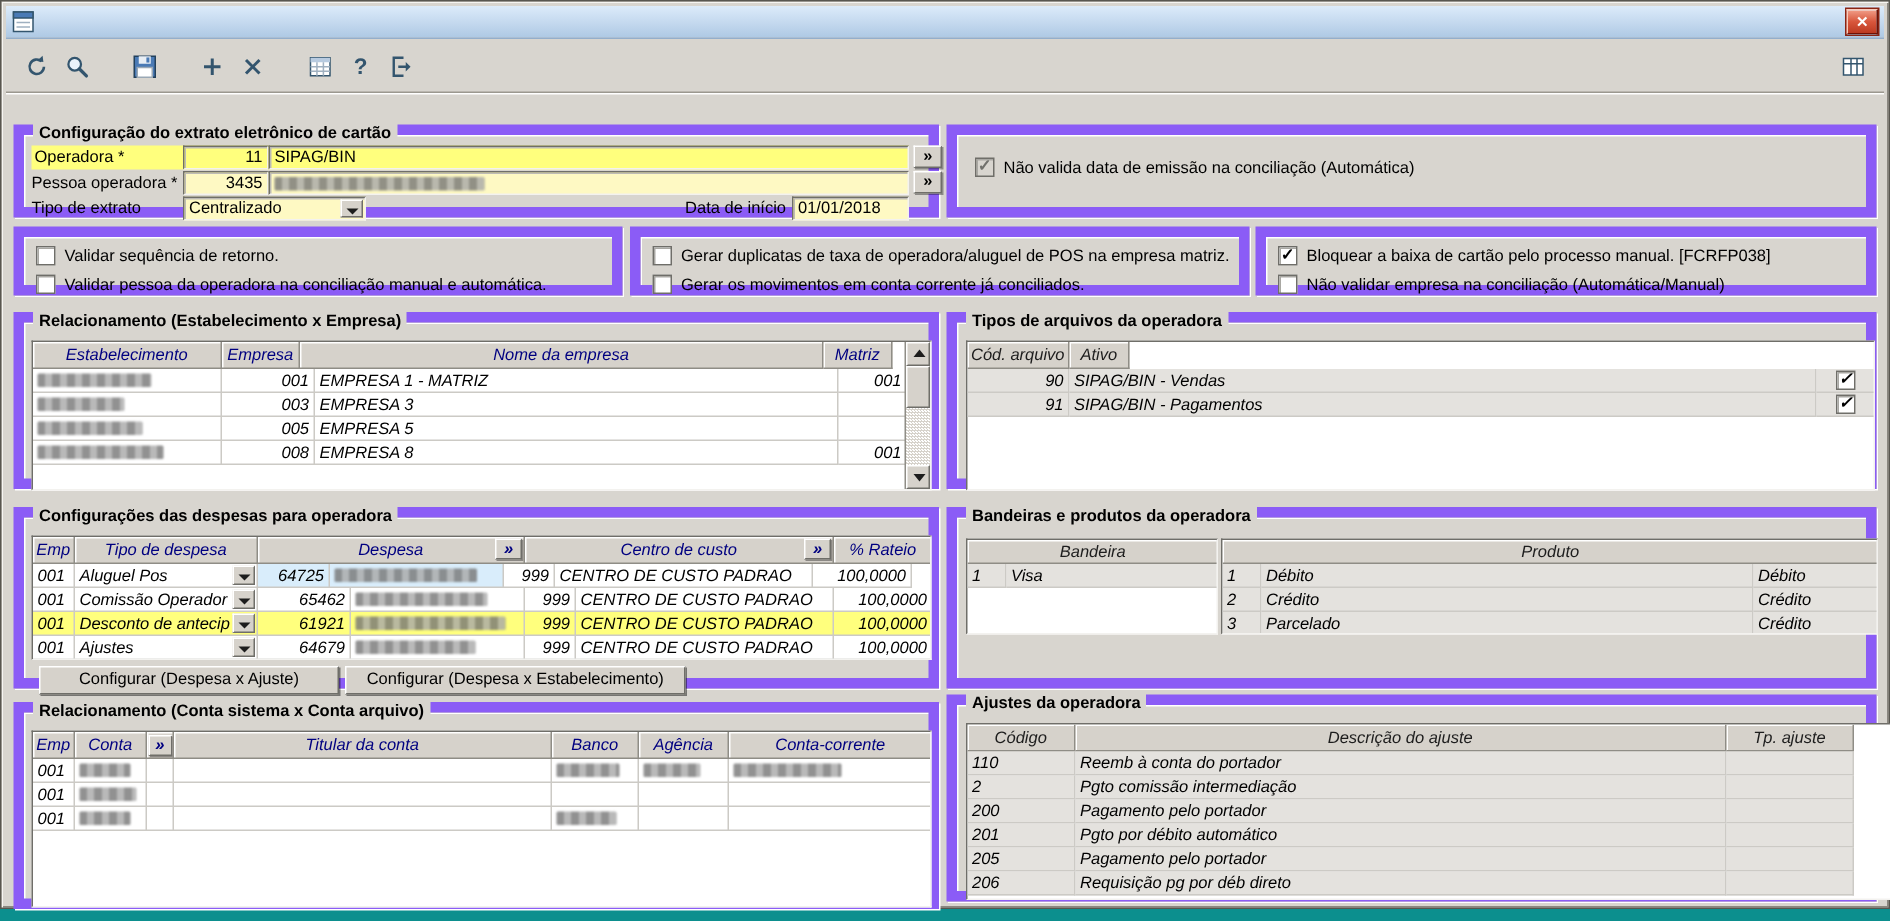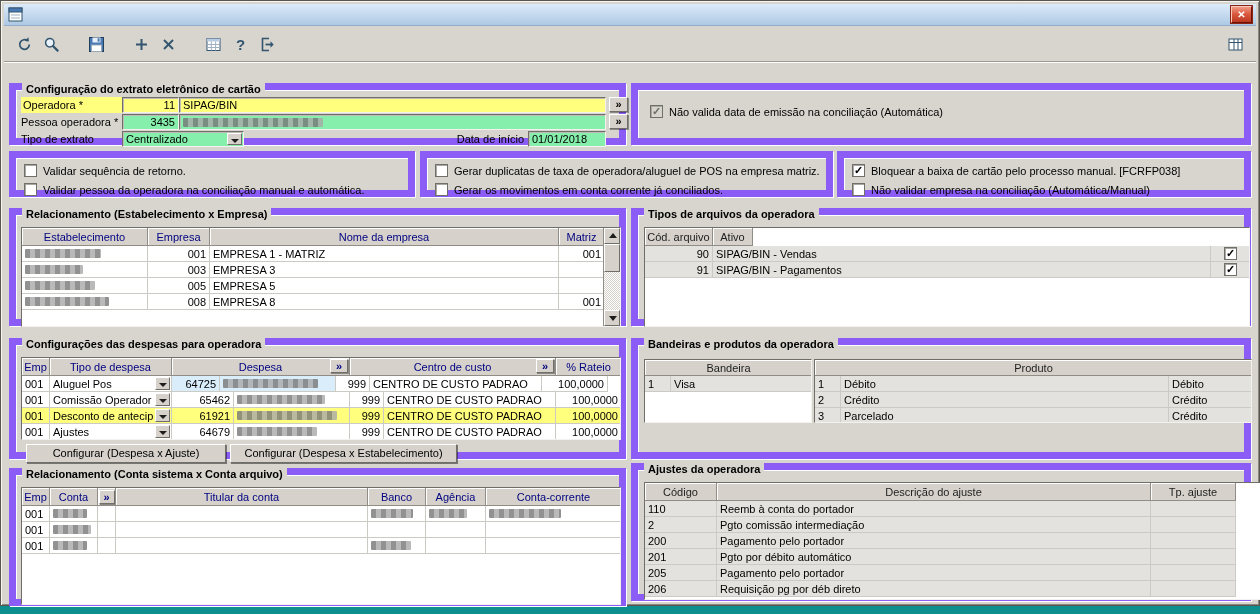--- a/index.html
+++ b/index.html
@@ -25,40 +25,40 @@
   .tsep{width:18px;height:1px;}
   .help-glyph{font-weight:bold;font-size:15px;color:#33556e;}
 
   
   .group{position:absolute;border:7px solid #8b5cf6;box-shadow:inset 1px 1px 0 #ffffff,1px 1px 0 #ffffff;}
   .legend{position:absolute;top:-8px;left:6px;background:#d8d5cf;padding:0 4px;font-weight:bold;line-height:14px;white-space:nowrap;}
 
   .lbl{position:absolute;height:16px;line-height:16px;white-space:nowrap;}
   .lbl.hl{background:#ffff7d;padding-left:2px;}
 
-  .field{position:absolute;height:16px;background:#86efac;display:flex;align-items:center;padding:0 3px;
+  .field{position:absolute;height:16px;background:#fef9c3;display:flex;align-items:center;padding:0 3px;
     border:1px solid;border-color:#6f6e69 #f3f2ef #f3f2ef #6f6e69;box-shadow:inset 1px 1px 0 #bdbbb5;overflow:hidden;white-space:nowrap;}
   .field.yellow{background:#ffff7d;}
   .field.num{justify-content:flex-end;}
   .field.combo{padding-right:17px;position:absolute;}
   .combo-arrow{position:absolute;right:1px;top:1px;bottom:1px;width:15px;background:#d6d2cb;
     border:1px solid;border-color:#fff #6f6e69 #6f6e69 #fff;}
   .combo-arrow::after{content:"";position:absolute;left:3px;top:5px;border:4px solid transparent;border-top:4px solid #1d1d1d;border-bottom:none;}
 
   .lk{position:absolute;width:19px;height:15px;background:#d6d2cb;text-align:center;line-height:13px;font-weight:bold;
     border:1px solid;border-color:#fff #6f6e69 #6f6e69 #fff;box-shadow:1px 1px 0 rgba(0,0,0,.35);font-size:11px;cursor:default;}
 
   .cbrow{position:absolute;display:flex;align-items:center;gap:6px;white-space:nowrap;}
   .cb{flex:none;width:13px;height:13px;background:#fff;border:1px solid #6f6e69;box-shadow:inset 1px 1px 0 #a9a8a3;
     font-size:11px;font-weight:bold;line-height:11px;text-align:center;color:#000;}
   .cb.dis{background:#d8d5cf;color:#70706c;}
 
   
   .tbl{position:absolute;background:#fff;border:1px solid;border-color:#6f6e69 #f3f2ef #f3f2ef #6f6e69;overflow:hidden;}
-  .tr{display:flex;height:16px;}
+  .tr{display:flex;height:16px;font-style:italic;}
   .tr.hdr{height:18px;}
   .hc{flex:none;position:relative;background:#d6d2cb;color:#000080;display:flex;align-items:center;justify-content:center;
     border-right:1px solid #8f8d86;border-bottom:1px solid #8f8d86;box-shadow:inset 1px 1px 0 #ffffff;overflow:hidden;white-space:nowrap;}
   .hc.dark{color:#1d1d1d;}
   .hc .lk{position:absolute;right:1px;top:1px;width:18px;height:14px;}
   .hc .lk.inhdr{position:static;display:inline-block;}
   .dc{flex:none;display:flex;align-items:center;padding:0 3px;border-right:1px solid #cccac5;border-bottom:1px solid #cccac5;
     overflow:hidden;white-space:nowrap;position:relative;}
   .dc.num{justify-content:flex-end;}
   .dc.center{justify-content:center;}
@@ -227,21 +227,21 @@
     </div>
   </div>
 
   <div class="group" style="left:8px;top:207px;width:617px;height:118px">
     <span class="legend">Relacionamento (Estabelecimento x Empresa)</span>
     <div class="tbl" style="left:5px;top:12px;width:600px;height:100px">
       <div class="tr hdr">
         <div class="hc" style="width:126px">
             <span>Estabelecimento</span>
           </div>
-        <div class="hc" style="width:62px">
+        <div class="hc" style="width:52px">
             <span>Empresa</span>
           </div>
         <div class="hc" style="width:349px">
             <span>Nome da empresa</span>
           </div>
         <div class="hc" style="width:46px">
             <span>Matriz</span>
           </div>
       </div>
       <div class="tr">

